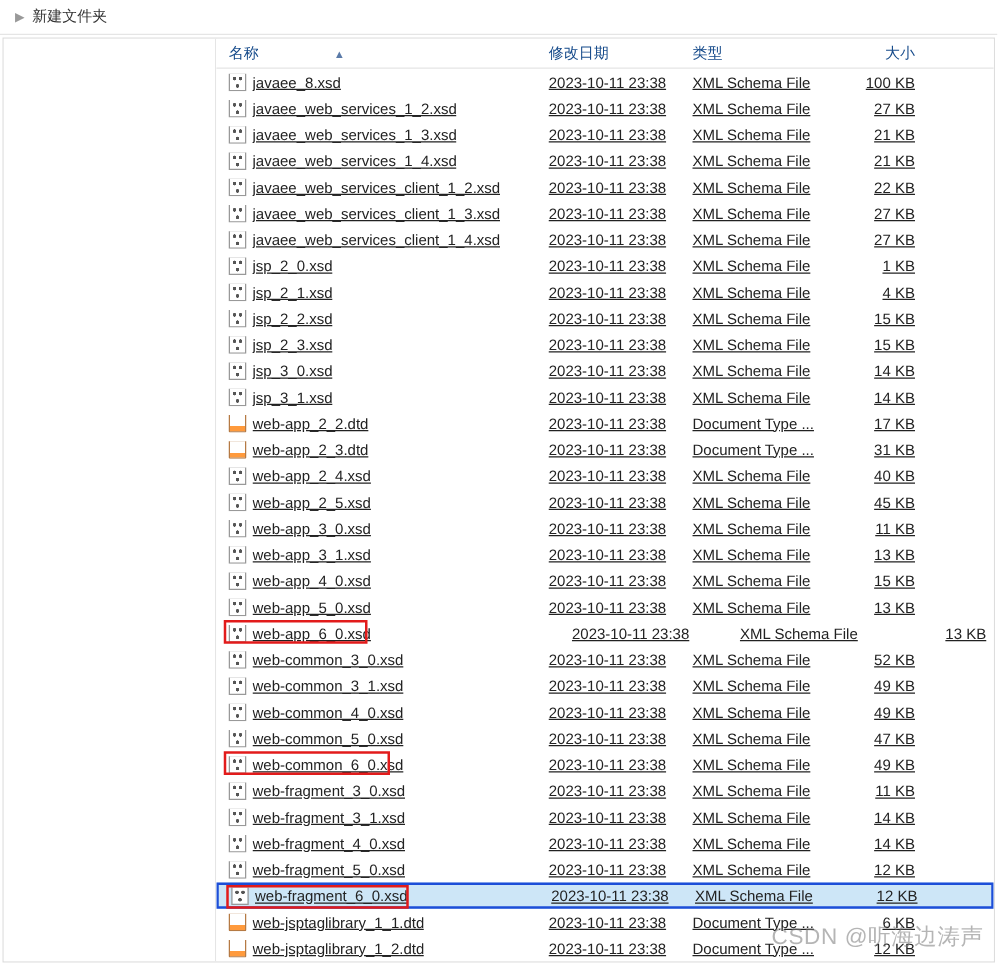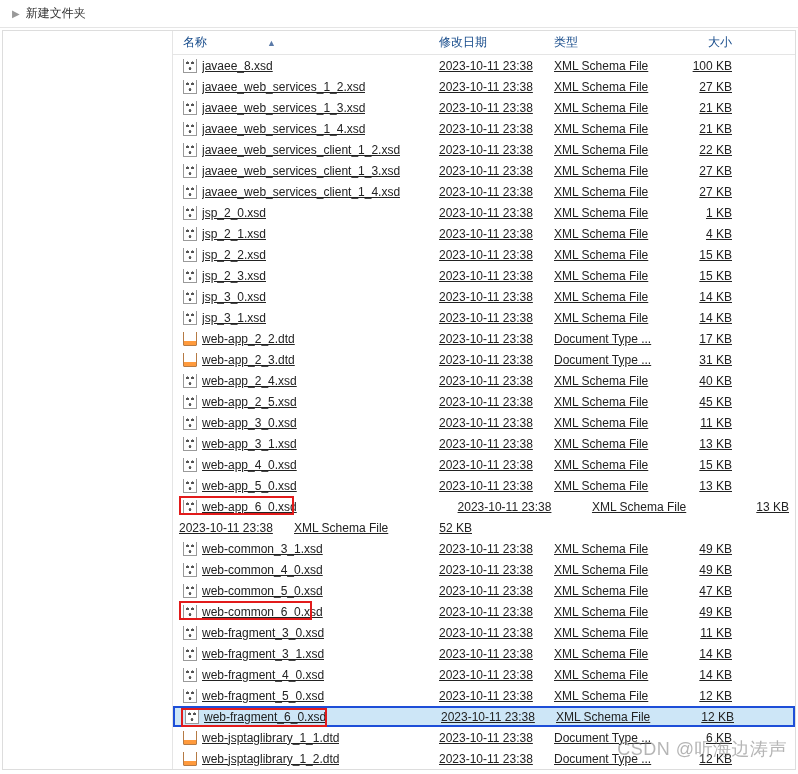--- a/index.html
+++ b/index.html
@@ -334,20 +334,24 @@
           <div class="cell c-name">
             <span class="file-icon icon-xsd"></span>
             <span class="filename">web-app_6_0.xsd</span>
           </div>
           <div class="cell c-date">2023-10-11 23:38</div>
           <div class="cell c-type">XML Schema File</div>
           <div class="cell c-size">13 KB</div>
           <div class="redbox" style="width: 114.5px; left: 6px; top: 0px;"></div>
         </div>
         <div class="row">
+          <div class="cell c-name">
+            <span class="file-icon icon-xsd"></span>
+            <span class="filename">web-common_3_0.xsd</span>
+          </div>
           <div class="cell c-date">2023-10-11 23:38</div>
           <div class="cell c-type">XML Schema File</div>
           <div class="cell c-size">52 KB</div>
         </div>
         <div class="row">
           <div class="cell c-name">
             <span class="file-icon icon-xsd"></span>
             <span class="filename">web-common_3_1.xsd</span>
           </div>
           <div class="cell c-date">2023-10-11 23:38</div>

